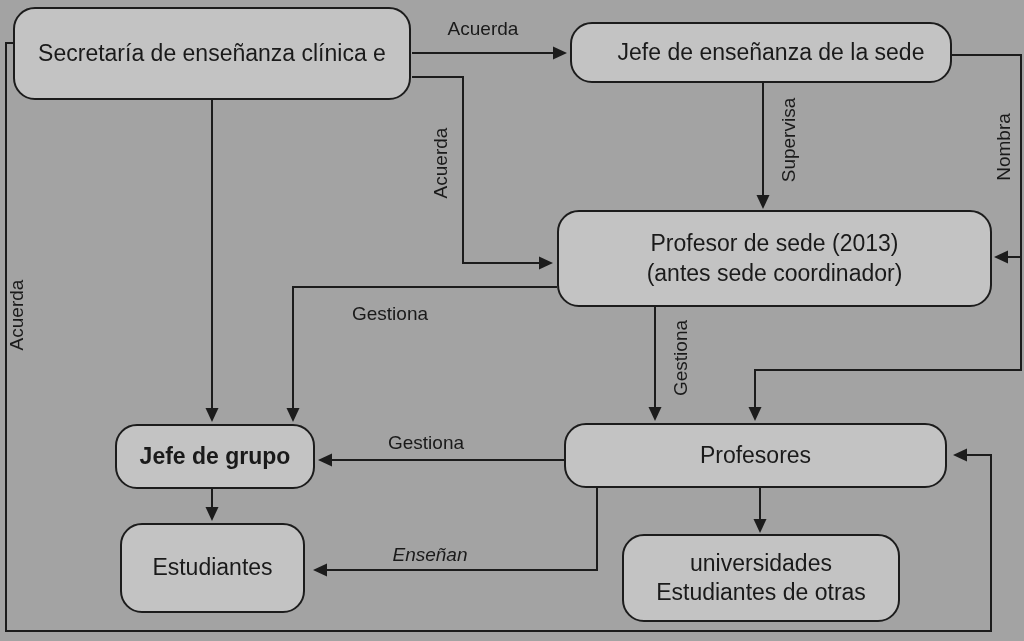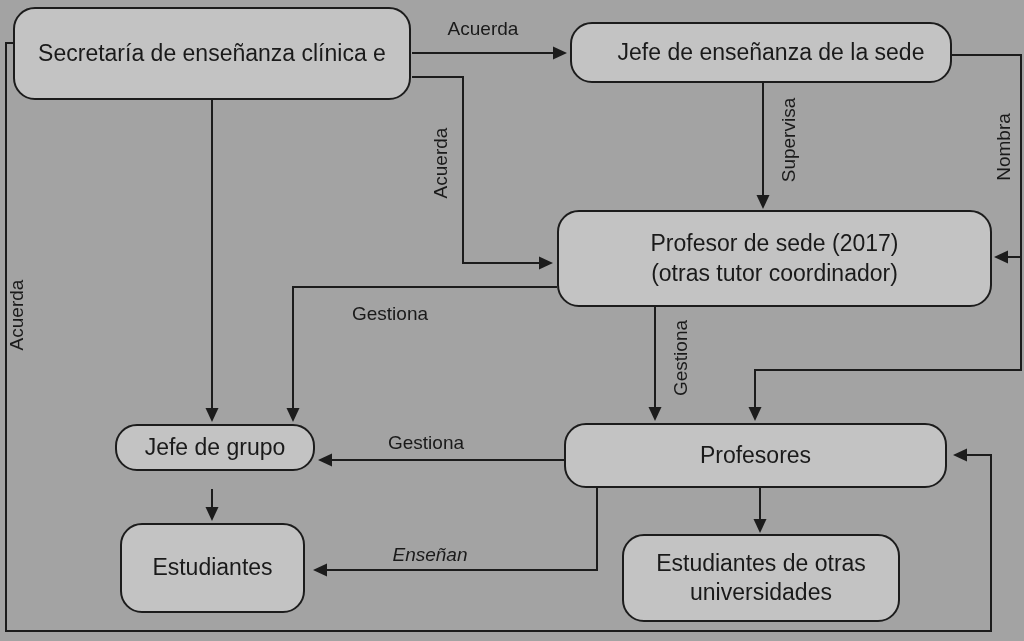--- a/index.html
+++ b/index.html
@@ -89,39 +89,39 @@
 
   <div class="node" style="left:13px; top:7px; width:398px; height:93px;">
     <span>Secretaría de enseñanza clínica e</span>
   </div>
 
   <div class="node" style="left:570px; top:22px; width:382px; height:61px;padding-left:28px;">
     <span>Jefe de enseñanza de la sede</span>
   </div>
 
   <div class="node" style="left:557px; top:210px; width:435px; height:97px;">
-    <span>Profesor de sede (2017)</span>
-    <span>(otras tutor coordinador)</span>
+    <span>Profesor de sede (2013)</span>
+    <span>(antes sede coordinador)</span>
   </div>
 
-  <div class="node" style="left:115px; top:424px; width:200px; height:47px;">
+  <div class="node" style="left:115px; top:424px; width:200px; height:65px;font-weight:bold;">
     <span>Jefe de grupo</span>
   </div>
 
   <div class="node" style="left:120px; top:523px; width:185px; height:90px;align-items:center;">
     <span>Estudiantes</span>
   </div>
 
   <div class="node" style="left:564px; top:423px; width:383px; height:65px;">
     <span>Profesores</span>
   </div>
 
   <div class="node" style="left:622px; top:534px; width:278px; height:88px;">
+    <span>universidades</span>
     <span>Estudiantes de otras</span>
-    <span>universidades</span>
   </div>
 
   <div class="elabel" style="left:483px; top:29px;">Acuerda</div>
 
   <div class="elabel vert" style="left:789px; top:140px;">Supervisa</div>
 
   <div class="elabel vert" style="left:1004px; top:147px;">Nombra</div>
 
   <div class="elabel vert" style="left:441px; top:163px;">Acuerda</div>
 

